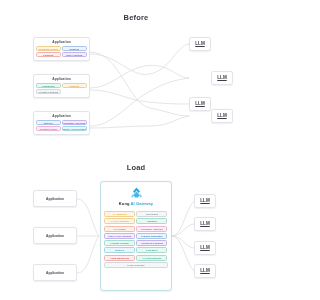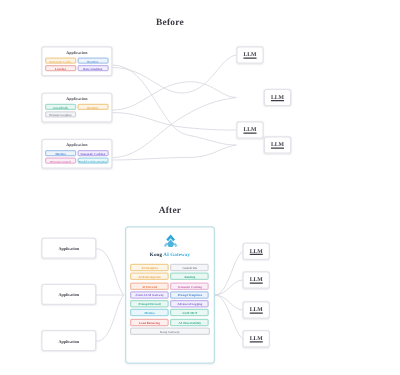--- a/index.html
+++ b/index.html
@@ -3,21 +3,21 @@
 <meta charset="utf-8">
 <style>
   html,body{margin:0;padding:0;}
   body{
     width:272px;height:300px;overflow:hidden;
     background:#ffffff;
     font-family:"Liberation Sans", sans-serif;
     color:#2b2b33;
     position:relative;
   }
-  .stage{position:absolute;inset:0;font-family:Liberation Serif, serif;}
+  .stage{position:absolute;inset:0;}
 
   .section-title{
     position:absolute;left:0;width:272px;text-align:center;
     font-size:7.5px;font-weight:700;color:#3a3a44;letter-spacing:.2px;
   }
   #title-before{top:13px;}
   #title-after{top:163px;}
 
   svg.wires{position:absolute;left:0;top:0;width:272px;height:300px;
     pointer-events:none;overflow:visible;}
@@ -133,21 +133,21 @@
   <div class="card llm" style="left:211px;top:71px;">
     <span>LLM</span>
   </div>
   <div class="card llm" style="left:189px;top:97px;">
     <span>LLM</span>
   </div>
   <div class="card llm" style="left:211px;top:109px;">
     <span>LLM</span>
   </div>
 
-  <div class="section-title" id="title-after">After</div>
+  <div class="section-title" id="title-after">Load</div>
 
   <svg class="wires" viewBox="0 0 272 300" preserveAspectRatio="none">
     <g fill="none" stroke="#d8d9e0" stroke-width="0.7">
       <path d="M77,199 C90,199 92,228 99,236"></path>
       <path d="M77,236 L99,236"></path>
       <path d="M77,273 C90,273 92,244 99,236"></path>
       <path d="M172,236 C182,236 186,208 194,201"></path>
       <path d="M172,236 C182,236 186,224 194,224"></path>
       <path d="M172,236 C182,236 186,248 194,248"></path>
       <path d="M172,236 C182,236 186,264 194,271"></path>

